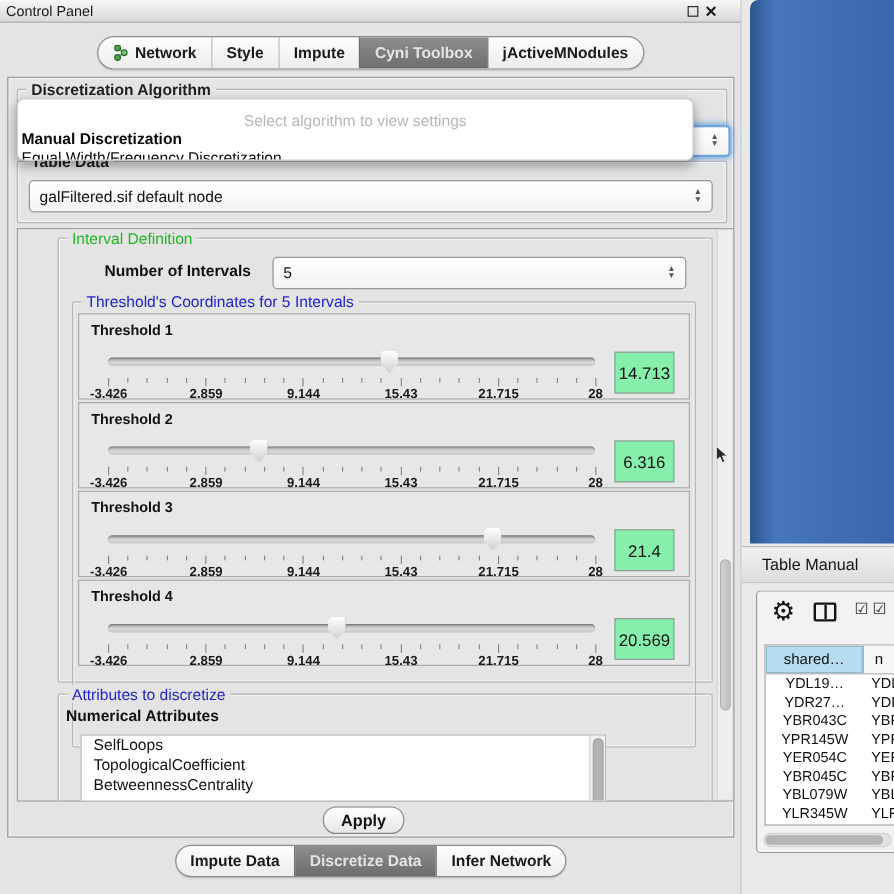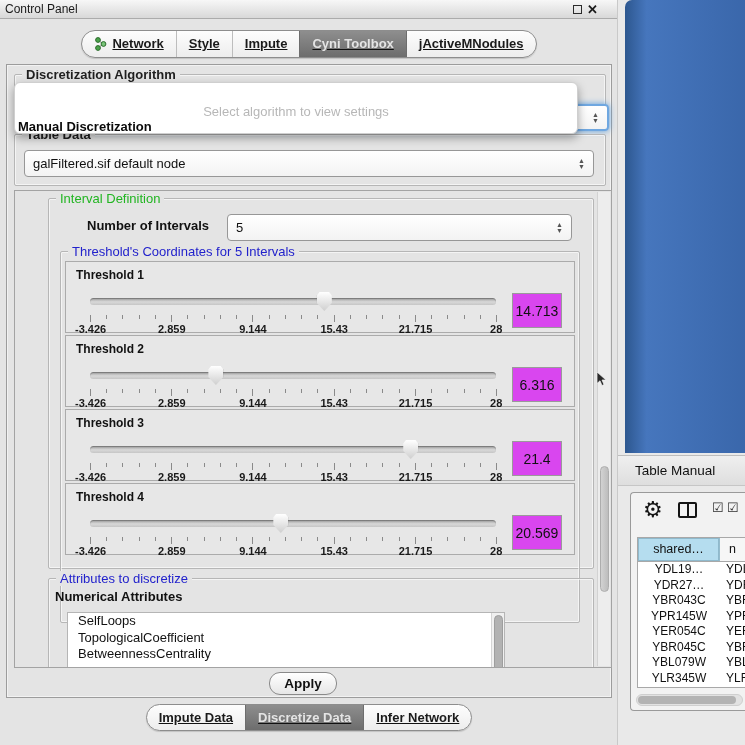--- a/index.html
+++ b/index.html
@@ -16,21 +16,21 @@
   .cp-titlebar { position:absolute; left:0; top:0; width:100%; height:19px;
     background:linear-gradient(#f7f7f7,#d8d8d8); border-bottom:1px solid #ababab;
     font-size:12px; line-height:18px; padding-left:5px; color:#1a1a1a; }
   .float-box { position:absolute; left:573px; top:5px; width:9px; height:9px;
     border:1.5px solid #2b2b2b; background:transparent; }
   .close-x { position:absolute; left:587px; top:1px; font-size:13px; font-weight:700; color:#1a1a1a; }
 
   
   .tab-bar { position:absolute; left:0; width:618px; display:flex; justify-content:center; }
   .tab-strip { display:flex; border:1px solid #8d8d8d; border-radius:14px; overflow:hidden;
-    background:linear-gradient(#fdfdfd,#ededed); box-shadow:0 1px 1px rgba(0,0,0,.15);text-decoration:underline; }
+    background:linear-gradient(#fdfdfd,#ededed); box-shadow:0 1px 1px rgba(0,0,0,.15); }
   .tab { height:25px; line-height:25px; padding:0 12px; font-size:13px; font-weight:600;
     color:#1a1a1a; display:flex; align-items:center; gap:5px; background:transparent; }
   .tab + .tab { border-left:1px solid #bdbdbd; }
   .tab.sel { background:linear-gradient(#8e8e8e,#6d6d6d); color:#e4e4e4; border-left-color:#6d6d6d; }
   .tab.sel + .tab { border-left-color:#6d6d6d; }
   #topTabs { top:30px; } #topTabs .tab { height:26px; line-height:26px; }
   #bottomTabs { top:704px; }
 
   
   .content-panel { position:absolute; left:6px; top:64px; width:606px; height:634px;
@@ -54,21 +54,21 @@
 
   
   .disc-group { left:7px; top:9px; width:592px; height:56px; }
   .focus-combo { left:16px; top:29px; width:578px; height:27px;
     border:2px solid #6fa7e0; box-shadow:0 0 6px #5b9ddc; }
 
   
   .popup { position:absolute; left:7px; top:17px; width:564px; height:52px;
     background:#fff; border:1px solid #cfcfcf; border-radius:6px;
     box-shadow:0 4px 10px rgba(0,0,0,.35); z-index:20; overflow:hidden; }
-  .popup-hint { text-align:center; color:#b7b7b7; font-size:13px; margin-top:21px; }
+  .popup-hint { text-align:center; color:#b7b7b7; font-size:13px; margin-top:10px; }
   .popup-opt { font-size:13px; padding-left:3px; line-height:16px; color:#0a0a0a; }
   .popup-opt.bold { font-weight:700; }
 
   
   .td-group { left:7px; top:69px; width:592px; height:52px; }
   .td-combo { left:9px; top:15px; width:570px; height:27px; }
 
   
   .scrollpane { position:absolute; left:7px; top:125px; width:598px; height:478px;
     border:1px solid #a3a3a3; background:#e4e4e4; overflow:hidden; }
@@ -92,21 +92,21 @@
     background:linear-gradient(#9a9a9a,#d8d8d8 55%,#c6c6c6); box-shadow:inset 0 1px 1px rgba(0,0,0,.25); }
   .thumb { position:absolute; top:2px; width:15px; height:19px;
     background:linear-gradient(#ffffff,#cfcfcf); filter:drop-shadow(0 0 1px #6f6f6f);
     clip-path:polygon(18% 0,82% 0,100% 18%,100% 58%,50% 100%,0 58%,0 18%); }
   .ticks { position:absolute; left:0; right:0; top:25px; height:8px; }
   .tick { position:absolute; top:0; width:1px; background:#8a8a8a; }
   .tick.minor { height:4px; } .tick.major { height:7px; }
   .tick-labels { position:absolute; left:0; right:0; top:33px; height:12px; }
   .tick-lab { position:absolute; transform:translateX(-48%); font-size:11px; font-weight:700;
     white-space:nowrap; color:#1a1a1a; }
-  .value-box { width:50px; height:35px; margin-top:3px; background:#d946ef; border:1px solid #9a9a9a;
+  .value-box { width:50px; height:35px; margin-top:3px; background:#86efac; border:1px solid #9a9a9a;
     display:flex; align-items:center; justify-content:center; font-size:14px; }
 
   .attr-group { left:33px; top:387px; width:546px; height:250px; }
   .na-label { position:absolute; left:6px; top:10px; font-weight:700; font-size:13px; }
   .attr-list { position:absolute; left:18px; top:33px; width:438px; height:210px;
     background:#fff; border:1px solid #b5b5b5; overflow:hidden; }
   .attr-item { font-size:13px; line-height:16.5px; padding-left:10px; white-space:nowrap; }
   .list-scrollbar { position:absolute; right:0; top:0; width:13px; height:100%;
     background:#f0f0f0; border-left:1px solid #d5d5d5; }
   .list-thumb { position:absolute; left:1.5px; top:2px; width:9px; height:160px;

